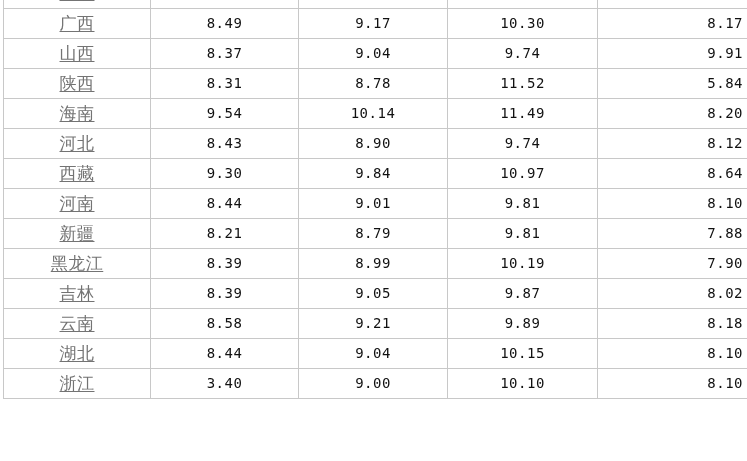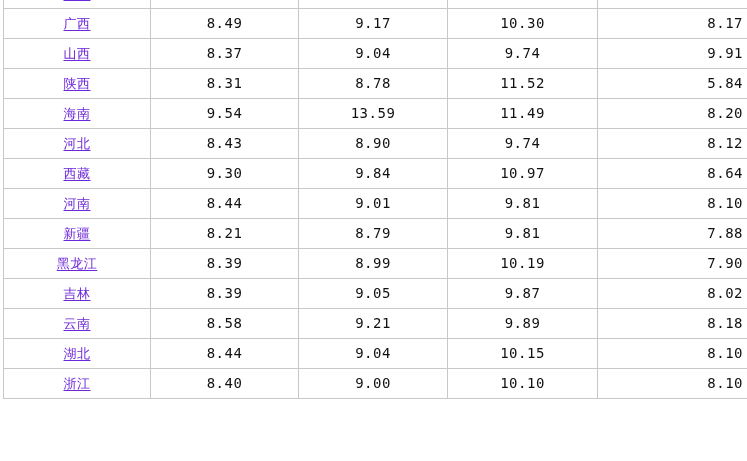--- a/index.html
+++ b/index.html
@@ -71,23 +71,23 @@
 
   table.data-table td.cell-value:last-child {
     border-right: 1px solid #c8c8c8;
     text-align: right;
   }
 
   
   .region-link {
     display: inline-block;
     font-family: "DejaVu Sans", "Liberation Sans", sans-serif;
-    font-size: 13px;
+    font-size: 17px;
     line-height: 1.1;
-    color: #6d28d9;
+    color: #737373;
     text-decoration: underline;
     text-underline-offset: 2px;
     letter-spacing: 0.5px;
     cursor: pointer;
   }
 
   
   .num {
     display: inline-block;
     font-family: "DejaVu Sans Mono", "Liberation Mono", monospace;
@@ -135,21 +135,21 @@
           <tr>
             <td class="cell-name"><span class="region-link">陕西</span></td>
             <td class="cell-value"><span class="num">8.31</span></td>
             <td class="cell-value"><span class="num">8.78</span></td>
             <td class="cell-value"><span class="num">11.52</span></td>
             <td class="cell-value"><span class="num">5.84</span></td>
           </tr>
           <tr>
             <td class="cell-name"><span class="region-link">海南</span></td>
             <td class="cell-value"><span class="num">9.54</span></td>
-            <td class="cell-value"><span class="num">13.59</span></td>
+            <td class="cell-value"><span class="num">10.14</span></td>
             <td class="cell-value"><span class="num">11.49</span></td>
             <td class="cell-value"><span class="num">8.20</span></td>
           </tr>
           <tr>
             <td class="cell-name"><span class="region-link">河北</span></td>
             <td class="cell-value"><span class="num">8.43</span></td>
             <td class="cell-value"><span class="num">8.90</span></td>
             <td class="cell-value"><span class="num">9.74</span></td>
             <td class="cell-value"><span class="num">8.12</span></td>
           </tr>
@@ -197,21 +197,21 @@
           </tr>
           <tr>
             <td class="cell-name"><span class="region-link">湖北</span></td>
             <td class="cell-value"><span class="num">8.44</span></td>
             <td class="cell-value"><span class="num">9.04</span></td>
             <td class="cell-value"><span class="num">10.15</span></td>
             <td class="cell-value"><span class="num">8.10</span></td>
           </tr>
           <tr>
             <td class="cell-name"><span class="region-link">浙江</span></td>
-            <td class="cell-value"><span class="num">8.40</span></td>
+            <td class="cell-value"><span class="num">3.40</span></td>
             <td class="cell-value"><span class="num">9.00</span></td>
             <td class="cell-value"><span class="num">10.10</span></td>
             <td class="cell-value"><span class="num">8.10</span></td>
           </tr>
         </tbody>
     </table>
   </div>
 </div>
 
 </body></html>

